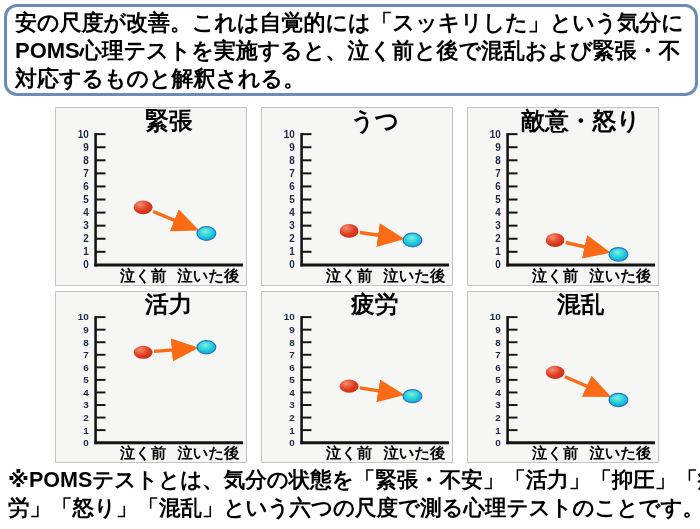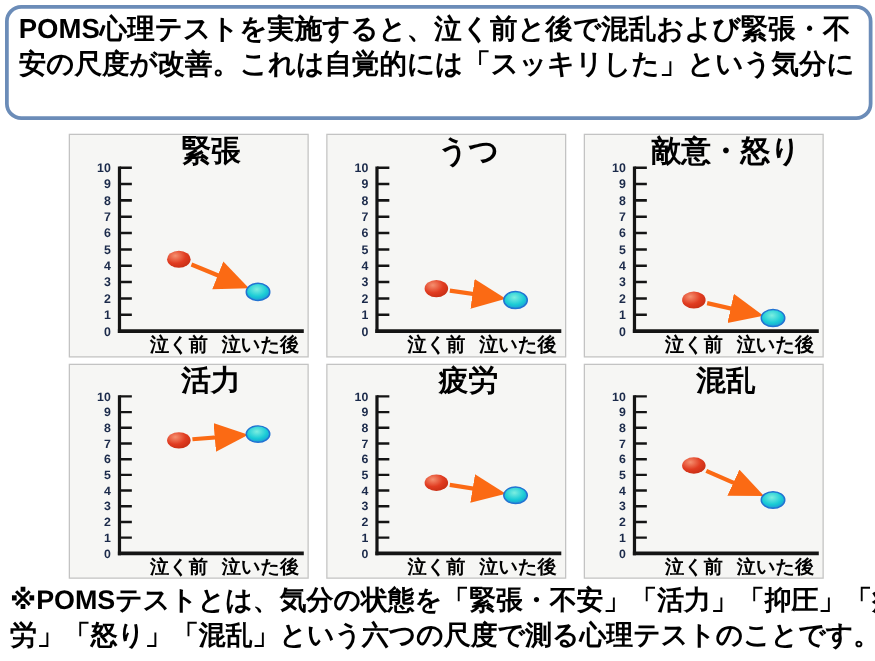--- a/index.html
+++ b/index.html
@@ -31,22 +31,23 @@
   .footer{
     position:absolute;left:8px;top:466px;
     font-size:21.5px;line-height:28px;font-weight:600;
     white-space:nowrap;
   }
 </style>
 </head>
 <body>
 
 <div class="header-box">
+  <div>安の尺度が改善。これは自覚的には「スッキリした」という気分に</div>
   <div> POMS心理テストを実施すると、泣く前と後で混乱および緊張・不</div>
-  <div>安の尺度が改善。これは自覚的には「スッキリした」という気分に</div>
+  <div>対応するものと解釈される。</div>
 </div>
 
 <div class="charts-grid">
   <figure class="panel">
       <svg viewBox="0 0 192 176" preserveAspectRatio="none">
         <defs>
           <radialGradient id="gR0" cx="0.35" cy="0.3" r="0.8">
             <stop offset="0" stop-color="#f59070"></stop>
             <stop offset="0.55" stop-color="#e13c21"></stop>
             <stop offset="1" stop-color="#c32c12"></stop>

